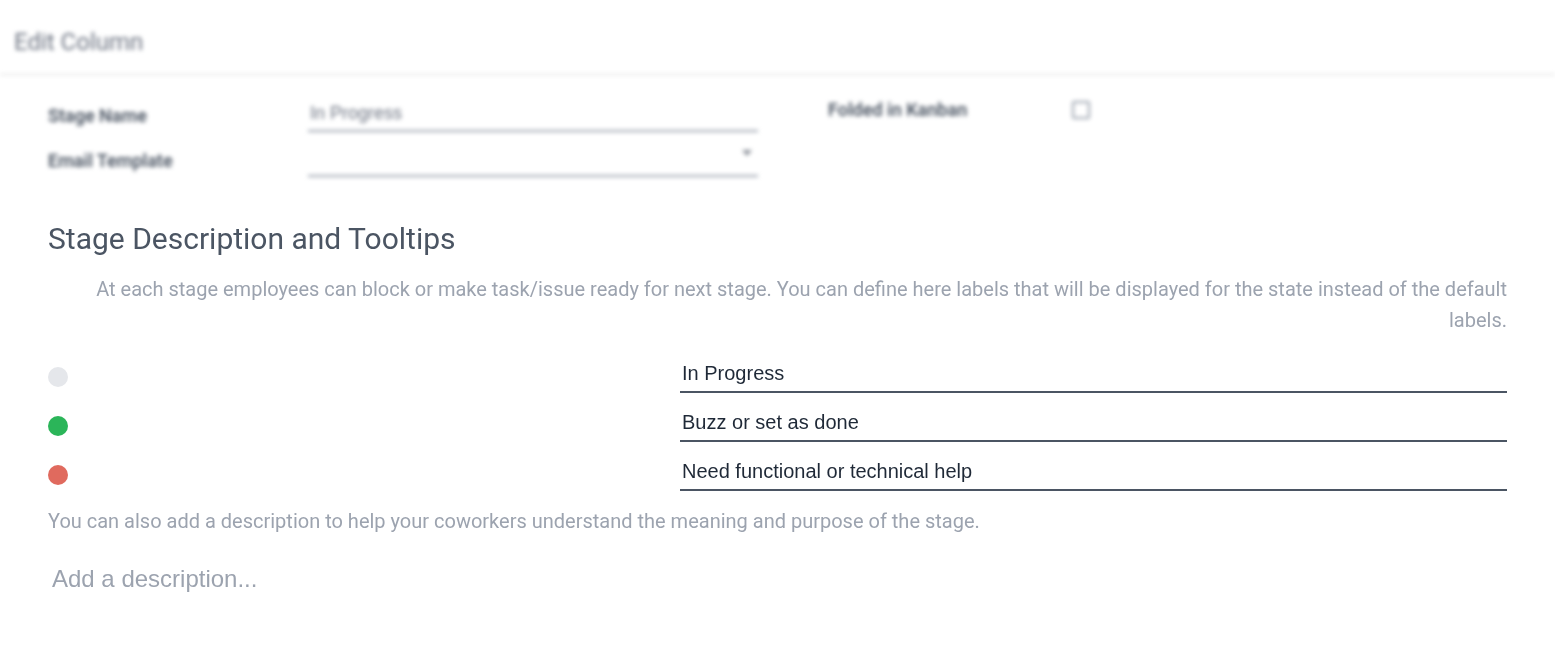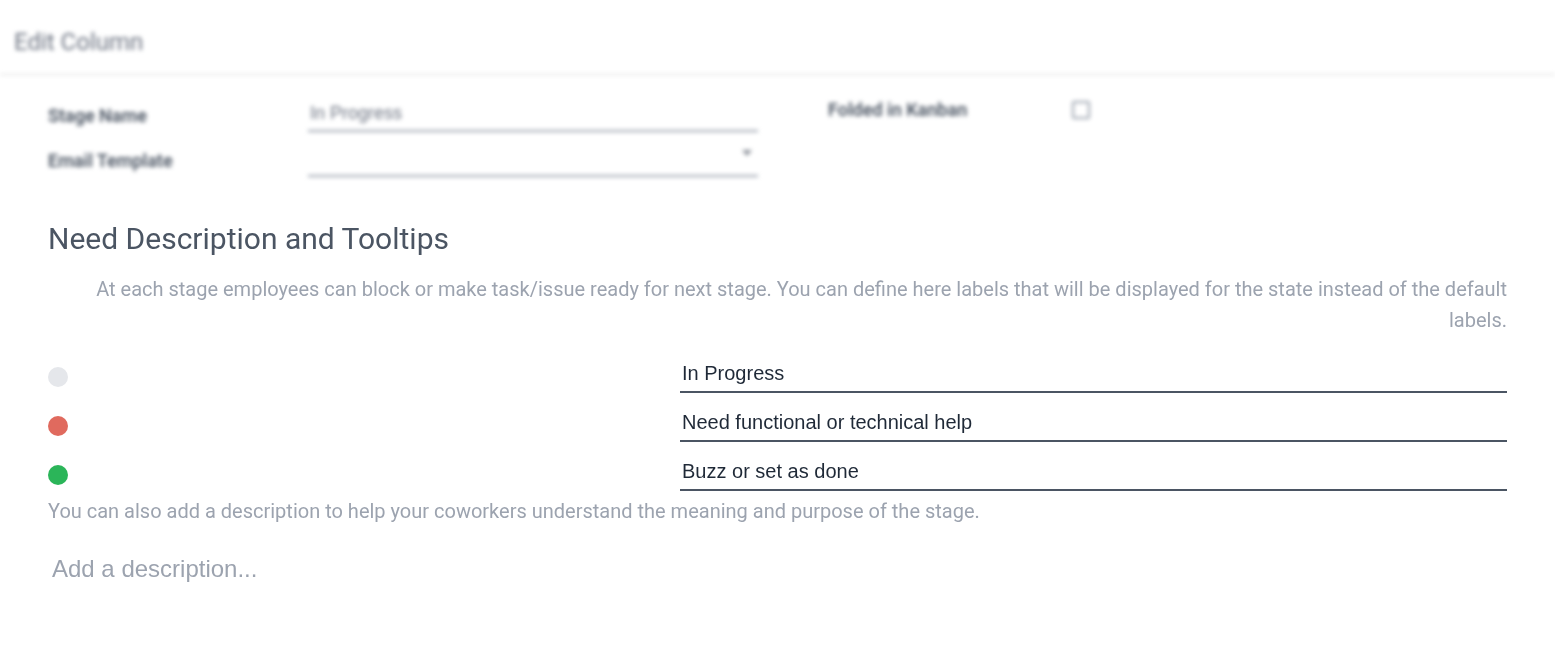--- a/index.html
+++ b/index.html
@@ -90,21 +90,21 @@
     flex: 1 1 auto;
     border: none;
     border-bottom: 2px solid #4b5563;
     font-size: 20px;
     padding: 2px 2px 6px 2px;
     color: #1f2937;
     outline: none;
     background: transparent;
   }
   .helper2 {
-    margin-top: 8px;
+    margin-top: 18px;
     font-size: 20px;
     color: #9ca3af;
   }
   .desc-input {
     margin-top: 30px;
     width: 100%;
     border: none;
     font-size: 24px;
     color: #9ca3af;
     outline: none;
@@ -133,35 +133,35 @@
           <span class="caret"></span>
         </div>
       </div>
     </div>
     <div class="form-right">
       <div class="field-label" style="width:auto;">Folded in Kanban</div>
       <span class="checkbox"></span>
     </div>
   </div>
 
-  <div class="section-title">Need Description and Tooltips</div>
+  <div class="section-title">Stage Description and Tooltips</div>
   <div class="helper">At each stage employees can block or make task/issue ready for next stage. You can define here labels that will be displayed for the state instead of the default labels.</div>
 
   <div class="state-grid">
     <div class="state-row">
       <span class="dot grey"></span>
       <input class="state-input" type="text" value="In Progress" style="">
     </div>
     <div class="state-row">
+      <span class="dot green"></span>
+      <input class="state-input" type="text" value="Buzz or set as done" style="">
+    </div>
+    <div class="state-row">
       <span class="dot red"></span>
       <input class="state-input" type="text" value="Need functional or technical help" style="">
-    </div>
-    <div class="state-row">
-      <span class="dot green"></span>
-      <input class="state-input" type="text" value="Buzz or set as done" style="">
     </div>
   </div>
 
   <div class="helper2">You can also add a description to help your coworkers understand the meaning and purpose of the stage.</div>
 
   <input class="desc-input" type="text" placeholder="Add a description..." style="">
 
 </div>
 
 </body></html>

